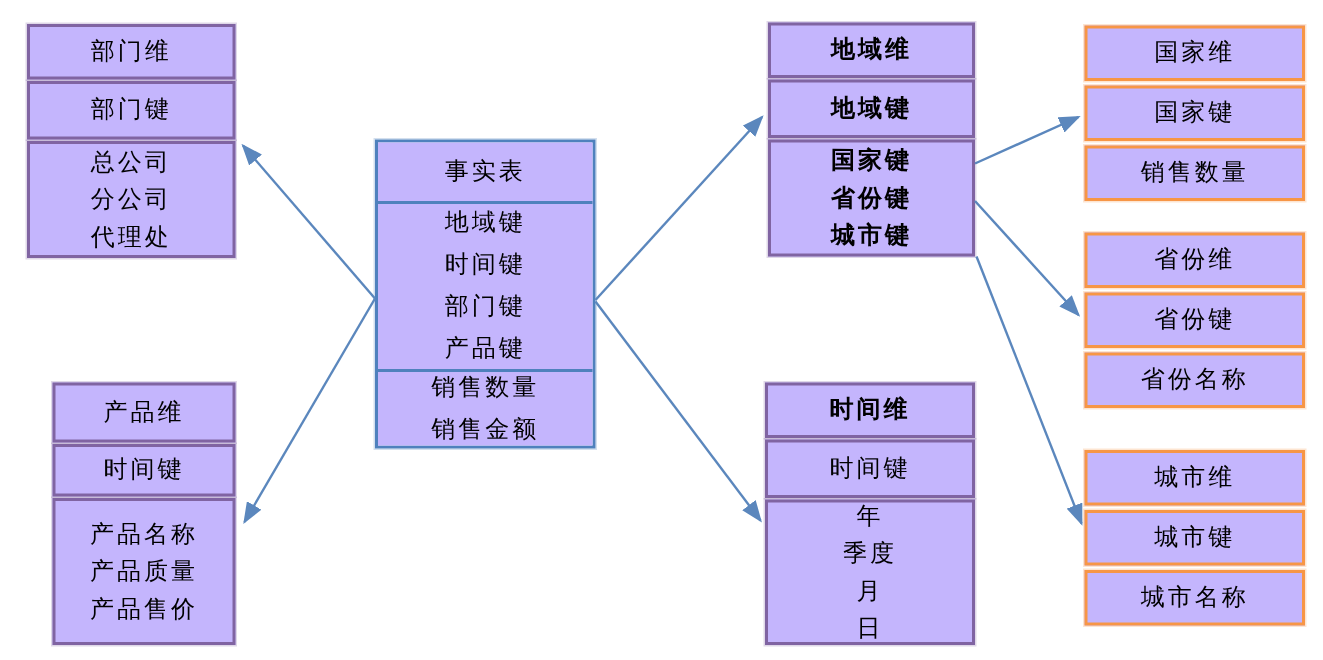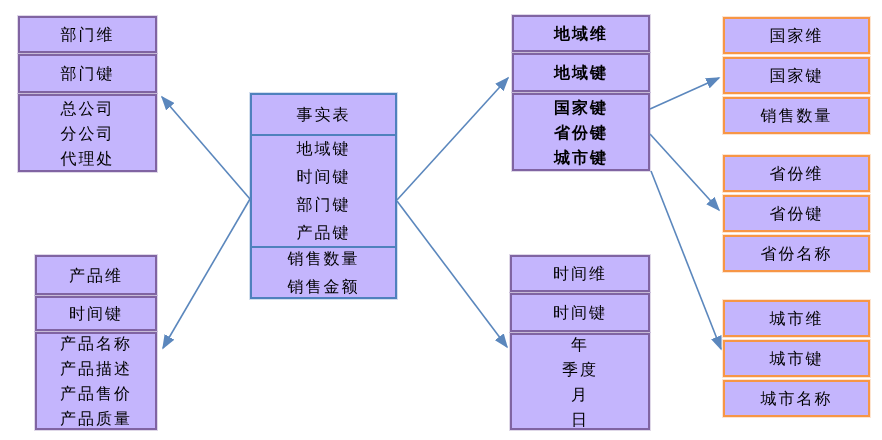--- a/index.html
+++ b/index.html
@@ -46,23 +46,22 @@
       </div>
       <div class="table purple" style="left: 18px; top: 255px; width: 139px; padding-left: 17px;">
         <div class="cell header" style="height: 40px;">
           <div class="line">产品维</div>
         </div>
         <div class="cell key" style="height: 35px;">
           <div class="line">时间键</div>
         </div>
         <div class="cell attrs" style="height: 98px;">
           <div class="line">产品名称</div>
-          <div class="line">产品描述</div>
+          <div class="line">产品质量</div>
           <div class="line">产品售价</div>
-          <div class="line">产品质量</div>
         </div>
       </div>
       <div class="table blue" style="left: 250px; top: 93px; width: 147px;">
         <div class="cell header" style="height: 39px;">
           <div class="line">事实表</div>
         </div>
         <div class="cell key" style="height: 112px;">
           <div class="line">地域键</div>
           <div class="line">时间键</div>
           <div class="line">部门键</div>
@@ -80,21 +79,21 @@
         <div class="cell key" style="height: 39px;">
           <div class="line">地域键</div>
         </div>
         <div class="cell attrs" style="height: 78px;">
           <div class="line">国家键</div>
           <div class="line">省份键</div>
           <div class="line">城市键</div>
         </div>
       </div>
       <div class="table purple" style="left: 510px; top: 255px; width: 140px;">
-        <div class="cell header" style="height: 37px;">
+        <div class="cell header" style="height: 37px; font-weight: bold;">
           <div class="line">时间维</div>
         </div>
         <div class="cell key" style="height: 39px;">
           <div class="line">时间键</div>
         </div>
         <div class="cell attrs" style="height: 97px;">
           <div class="line">年</div>
           <div class="line">季度</div>
           <div class="line">月</div>
           <div class="line">日</div>

